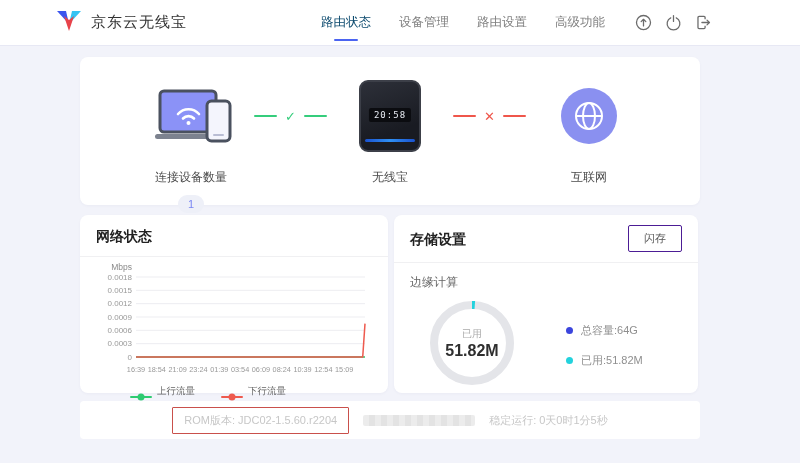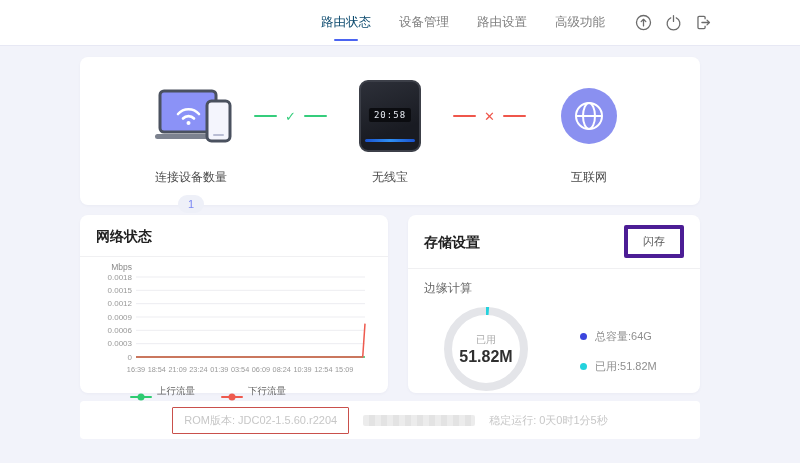--- a/index.html
+++ b/index.html
@@ -69,29 +69,29 @@
     position:absolute; bottom:8px; left:4px; right:4px; height:3px; border-radius:2px;
     background:linear-gradient(90deg,#1a52cf,#2f8ff2,#1a52cf);
   }
   
   .globe-circle {
     width:56px; height:56px; border-radius:50%; background:#8a90f0;
     display:flex; align-items:center; justify-content:center;
   }
 
   
-  .cards-row { display:flex; gap:20px; margin-top:10px; }
+  .cards-row { display:flex; gap:6px; margin-top:10px; }
   .panel { padding:13px 16px 10px; height:178px; }
   .panel-left  { width:308px; }
   .panel-right { width:304px; }
   .panel-head { display:flex; align-items:center; justify-content:space-between; }
   .panel-title { font-size:14px; font-weight:bold; color:#222; }
   .panel-divider { height:1px; background:#f0f0f2; margin:10px -16px 0; }
   .flash-btn {
-    background:#fff; border:4px solid #4c1d95; border-radius:2px; color:#555;
+    background:#fff; border:1px solid #4c1d95; border-radius:2px; color:#555;
     font-size:11px; padding:5px 15px; cursor:pointer; margin-top:-3px;
   }
   .edge-label { font-size:12px; color:#666; margin-top:11px; }
 
   
   .net-legend { display:flex; gap:26px; margin:0 0 0 34px; align-items:center; }
   .net-legend .item { display:flex; align-items:flex-end; gap:5px; cursor:pointer; }
   .net-legend .glyph { position:relative; width:22px; height:2px; background:currentColor; border-radius:1px; }
   .net-legend .glyph i {
     position:absolute; left:50%; top:50%; transform:translate(-50%,-50%);
@@ -117,20 +117,30 @@
   .redacted {
     width:112px; height:11px; border-radius:2px;
     background:repeating-linear-gradient(90deg,#ececec 0 6px,#e3e3e3 6px 12px);
     filter:blur(0.6px);
   }
 </style>
 </head>
 <body>
 
 <div class="header">
+  <div class="brand">
+    <span>
+      <svg width="26" height="22" viewBox="0 0 26 22">
+        <polygon points="1,1 10,1 13,14" fill="#3c55ee"></polygon>
+        <polygon points="25,1 16,1 13,14" fill="#35c3f3"></polygon>
+        <polygon points="8,6 13,21 18,6 13,10" fill="#e8434a"></polygon>
+      </svg>
+    </span>
+    <span class="brand-title">京东云无线宝</span>
+  </div>
   <div class="nav">
     <a class="nav-item active">路由状态</a>
     <a class="nav-item">设备管理</a>
     <a class="nav-item">路由设置</a>
     <a class="nav-item">高级功能</a>
   </div>
   <div class="header-icons">
     <span class="hicon">
       <svg viewBox="0 0 16 16" fill="none" stroke="currentColor" stroke-width="1.2">
         <circle cx="8" cy="8" r="6.6"></circle>

